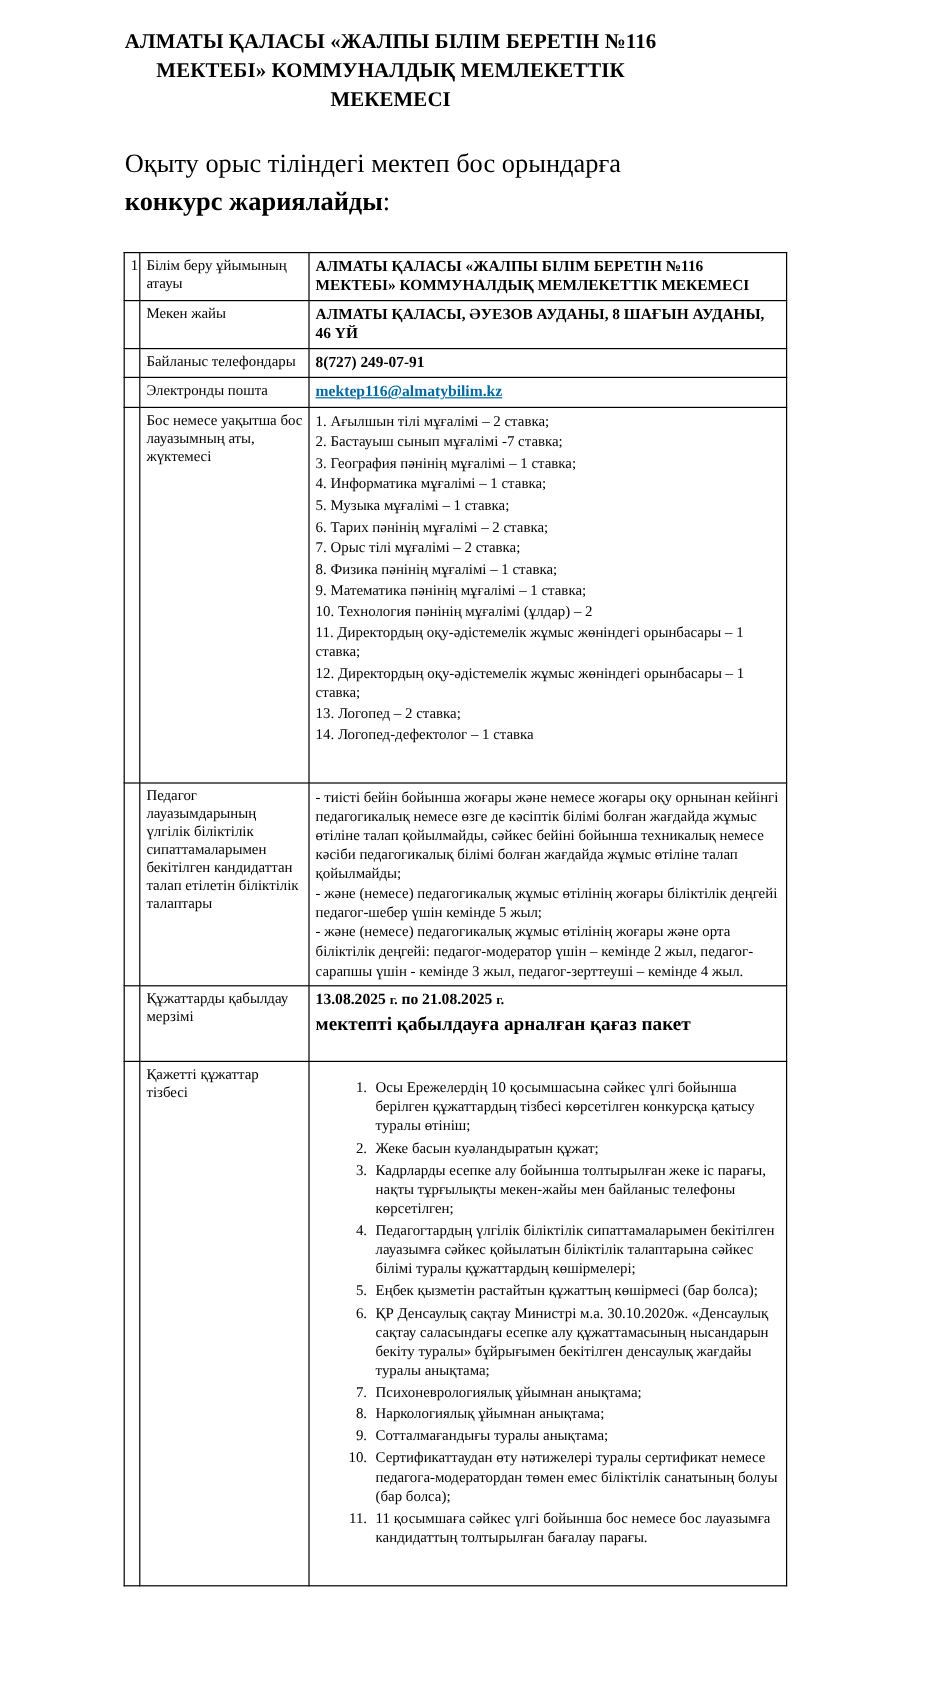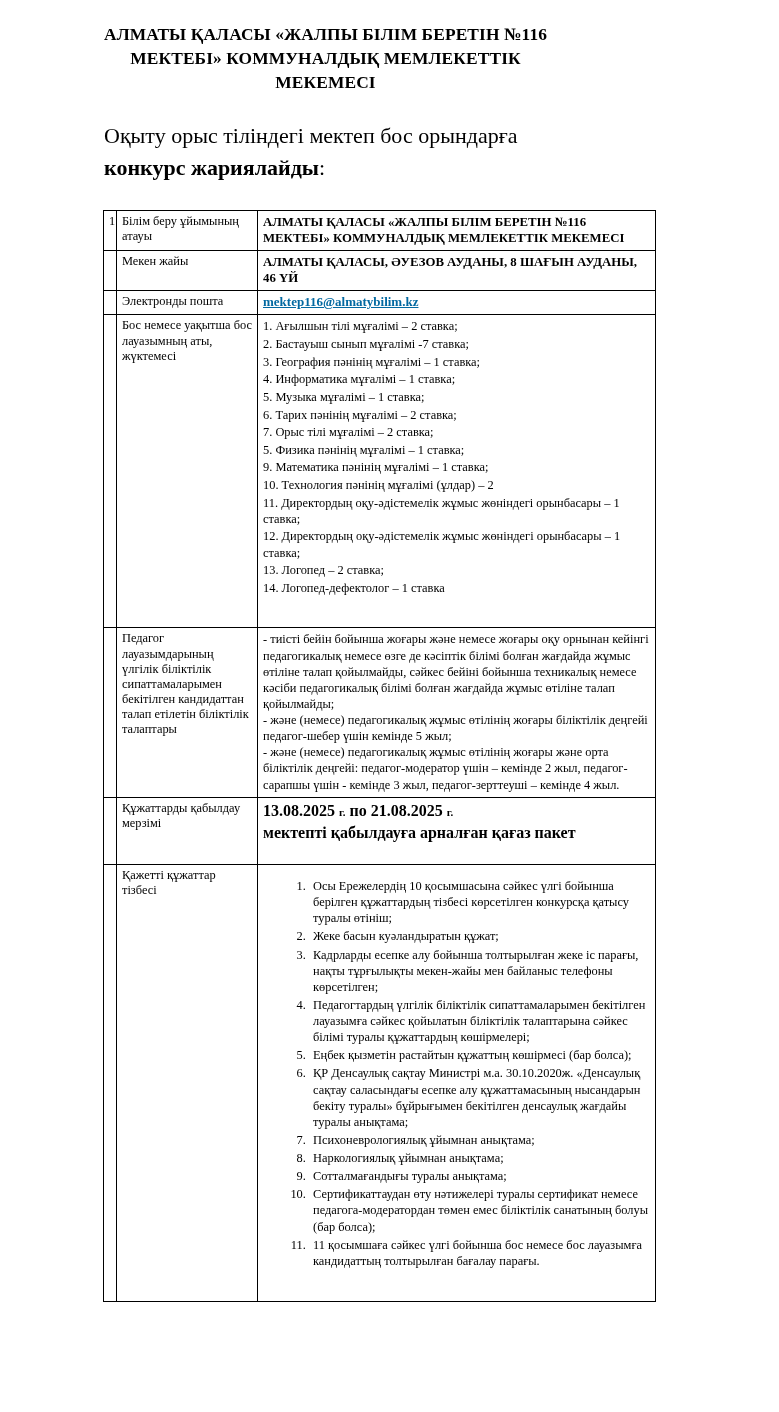--- a/index.html
+++ b/index.html
@@ -95,21 +95,21 @@
   
   .para {
     margin: 0;
     line-height: 1.30;
   }
   .para + .para { margin-top: 0; }
 
   
   .date-big {
     font-weight: bold;
-    font-size: 16px;
+    font-size: 13px;
     line-height: 1.3;
   }
   .date-small {
     font-weight: bold;
     font-size: 11px;
   }
   .date-sub {
     font-weight: bold;
     font-size: 16px;
     line-height: 1.35;
@@ -155,40 +155,45 @@
           <td class="label">Білім беру ұйымының атауы</td>
           <td class="value bold">АЛМАТЫ ҚАЛАСЫ «ЖАЛПЫ БІЛІМ БЕРЕТІН №116 МЕКТЕБІ» КОММУНАЛДЫҚ МЕМЛЕКЕТТІК МЕКЕМЕСІ</td>
         </tr>
 
         <tr>
           <td class="num nb"></td>
           <td class="label">Мекен жайы</td>
           <td class="value bold">АЛМАТЫ ҚАЛАСЫ, ӘУЕЗОВ АУДАНЫ,  8 ШАҒЫН АУДАНЫ,  46 ҮЙ</td>
         </tr>
 
+        <tr>
+          <td class="num nb"></td>
+          <td class="label">Байланыс телефондары</td>
+          <td class="value bold">8(727) 249-07-91</td>
+        </tr>
 
         <tr>
           <td class="num nb"></td>
           <td class="label">Электронды пошта</td>
           <td class="value"><span class="email-link">mektep116@almatybilim.kz</span></td>
         </tr>
 
         <tr>
           <td class="num nb"></td>
           <td class="label">Бос немесе уақытша бос лауазымның аты, жүктемесі</td>
           <td class="value">
             <div>
               <div class="vac-line">1. Ағылшын тілі мұғалімі – 2 ставка;</div>
               <div class="vac-line">2. Бастауыш сынып мұғалімі -7 ставка;</div>
               <div class="vac-line">3. География пәнінің мұғалімі – 1 ставка;</div>
               <div class="vac-line">4. Информатика мұғалімі – 1 ставка;</div>
               <div class="vac-line">5. Музыка мұғалімі – 1 ставка;</div>
               <div class="vac-line">6. Тарих пәнінің мұғалімі – 2 ставка;</div>
               <div class="vac-line">7. Орыс тілі мұғалімі – 2 ставка;</div>
-              <div class="vac-line">5. Физика пәнінің мұғалімі – 1 ставка;</div>
+              <div class="vac-line">8. Физика пәнінің мұғалімі – 1 ставка;</div>
               <div class="vac-line">9. Математика пәнінің мұғалімі – 1 ставка;</div>
               <div class="vac-line">10. Технология пәнінің мұғалімі (ұлдар) – 2</div>
               <div class="vac-line">11. Директордың оқу-әдістемелік жұмыс жөніндегі орынбасары – 1 ставка;</div>
               <div class="vac-line">12. Директордың оқу-әдістемелік жұмыс жөніндегі орынбасары – 1 ставка;</div>
               <div class="vac-line">13. Логопед – 2 ставка;</div>
               <div class="vac-line">14. Логопед-дефектолог – 1 ставка</div>
               <div class="vac-spacer"></div>
             </div>
           </td>
         </tr>

